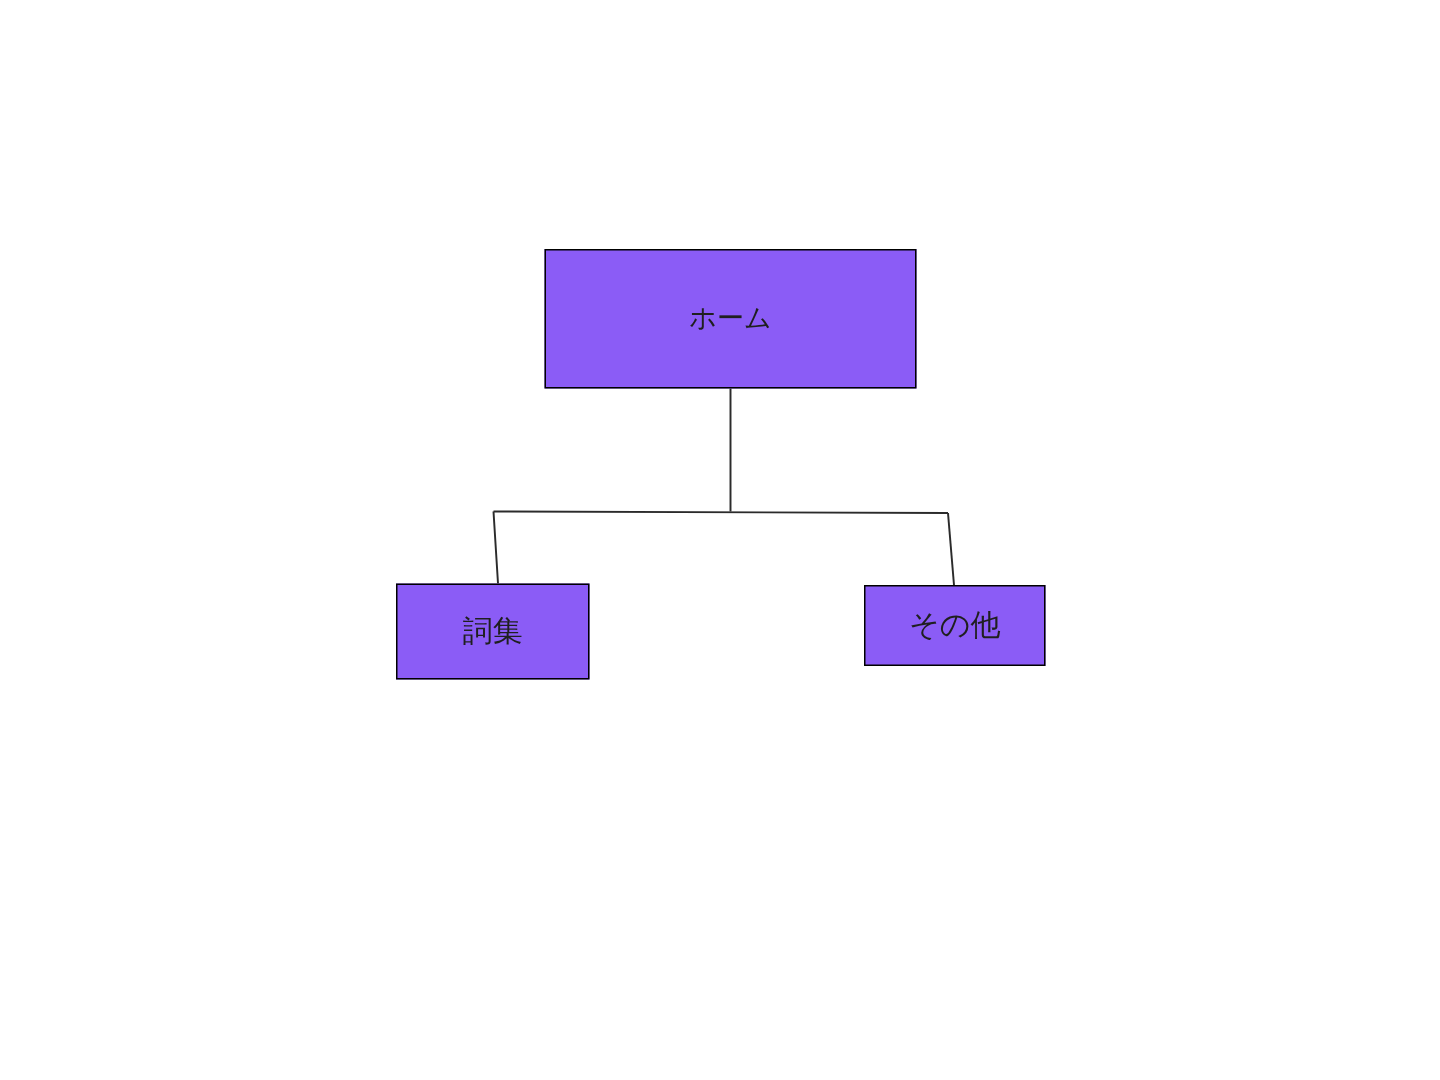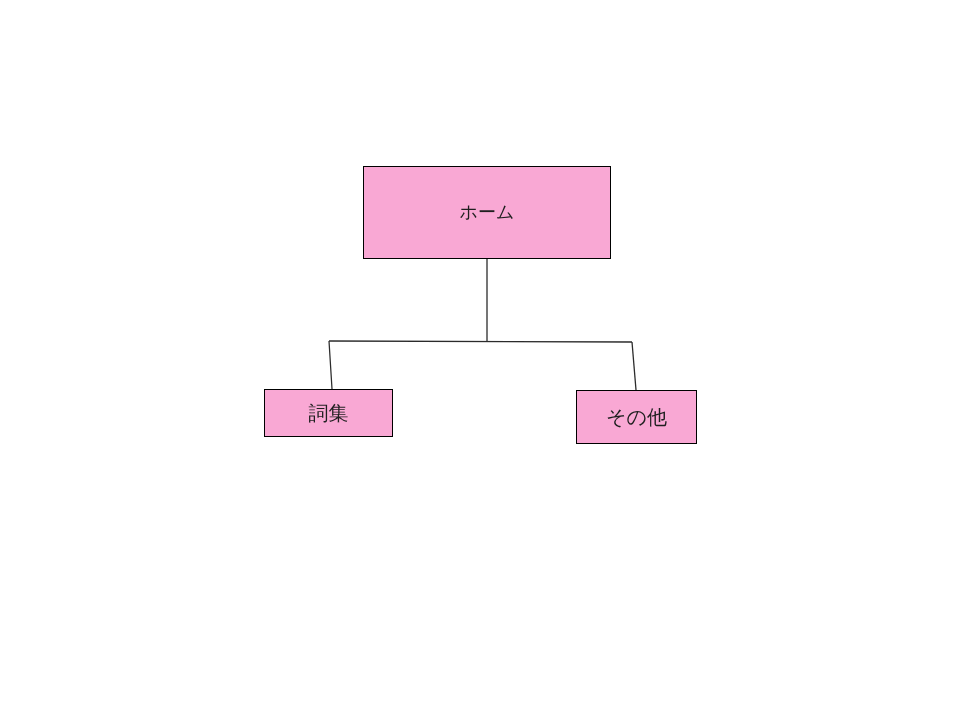--- a/index.html
+++ b/index.html
@@ -19,41 +19,41 @@
     position: absolute;
     left: 0;
     top: 0;
     width: 960px;
     height: 720px;
     pointer-events: none;
   }
   .node {
     position: absolute;
     box-sizing: border-box;
-    background: #f9a8d4;
+    background: #8b5cf6;
     border: 1px solid #000000;
     display: flex;
     align-items: center;
     justify-content: center;
     color: #1f1f1f;
     text-align: center;
     line-height: 1.2;
   }
   .node-root {
     left: 363px;
     top: 166px;
     width: 248px;
     height: 93px;
     font-size: 18px;
   }
   .node-child-left {
     left: 264px;
     top: 389px;
     width: 129px;
-    height: 48px;
+    height: 64px;
     font-size: 20px;
   }
   .node-child-right {
     left: 576px;
     top: 390px;
     width: 121px;
     height: 54px;
     font-size: 20px;
   }
 </style>

